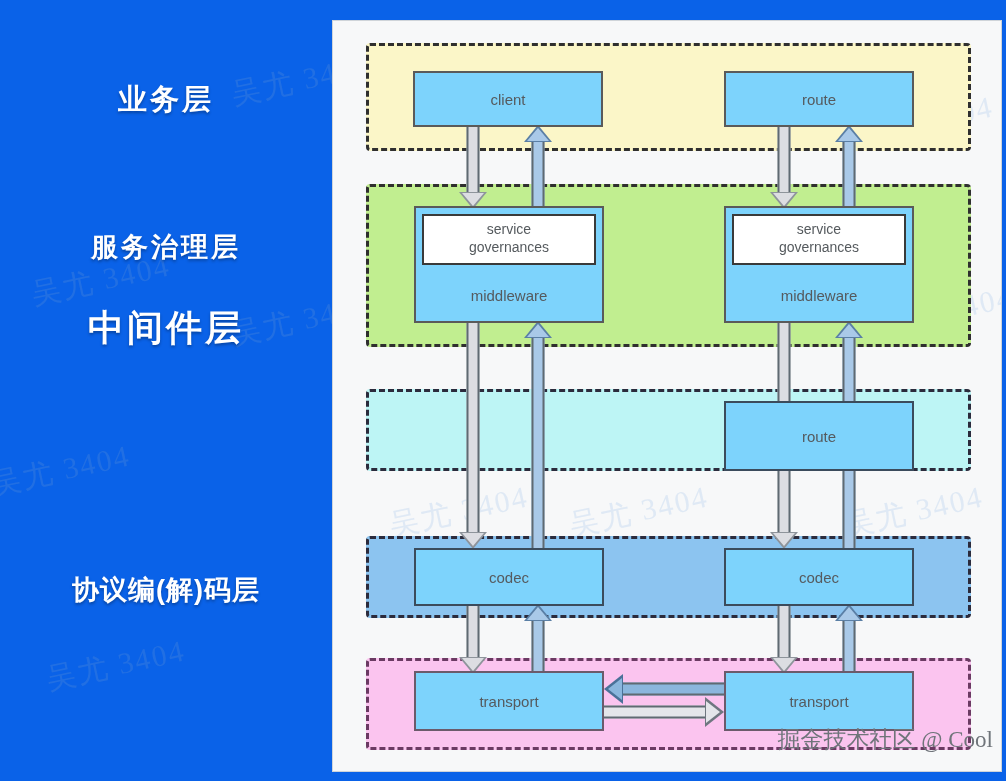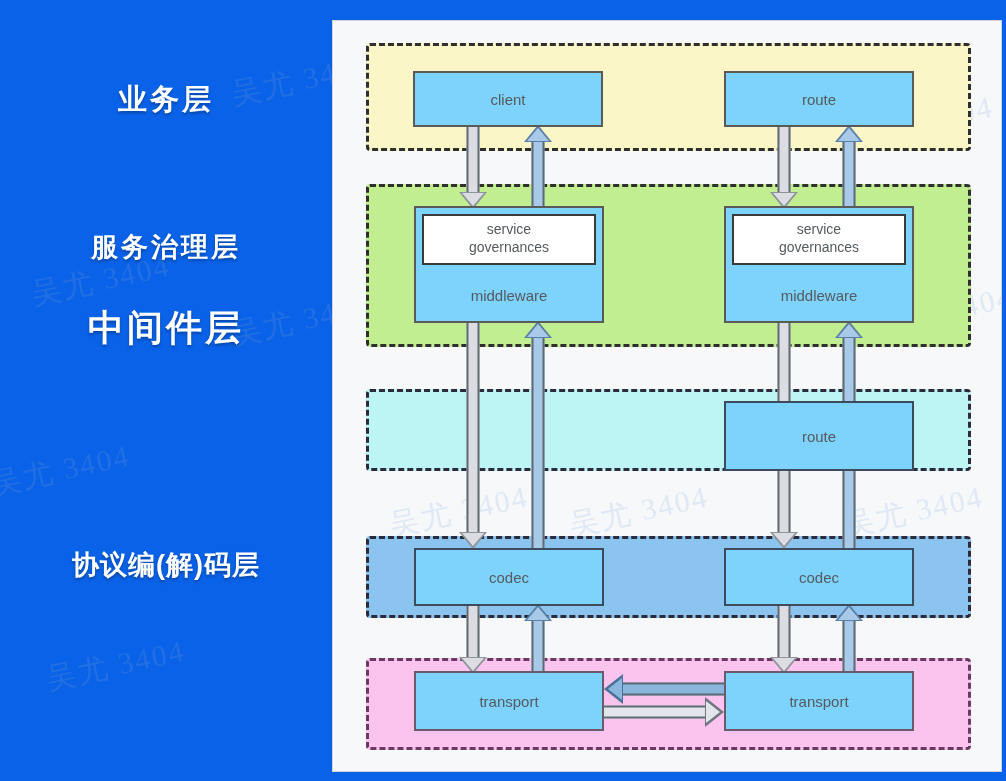--- a/index.html
+++ b/index.html
@@ -25,21 +25,21 @@
     font-size: 29px;
     letter-spacing: 3px;
     text-shadow: 0 2px 3px rgba(0,0,0,0.30);
     font-family: "Liberation Sans", sans-serif;
     white-space: nowrap;
   }
   .lbl-business  { top: 80px;  }
   .lbl-gov       { top: 229px; font-size: 27px; }
   .lbl-mid       { top: 276px; font-size: 36px; margin-top: 28px; }
   .lbl-route     { top: 406px; }
-  .lbl-codec     { top: 547px; font-size: 27px; letter-spacing: 1px; }
+  .lbl-codec     { top: 572px; font-size: 27px; letter-spacing: 1px; }
   .lbl-transport { top: 675px; }
 
   
   #panel {
     position: absolute;
     left: 332px; top: 20px;
     width: 670px; height: 752px;
     background: #f7f8f9;
     border: 1px solid #cfd4d9;
     overflow: hidden;
@@ -368,15 +368,16 @@
       <span>codec</span>
     </div>
 
     <div class="node n-trans-l" style="border-color:#6b5a6b;">
       <span>transport</span>
     </div>
     <div class="node n-trans-r" style="border-color:#6b5a6b;">
       <span>transport</span>
     </div>
 
+    <div id="credit">掘金技术社区 @ Cool</div>
   </div>
 
 </div>
 
 </body></html>

